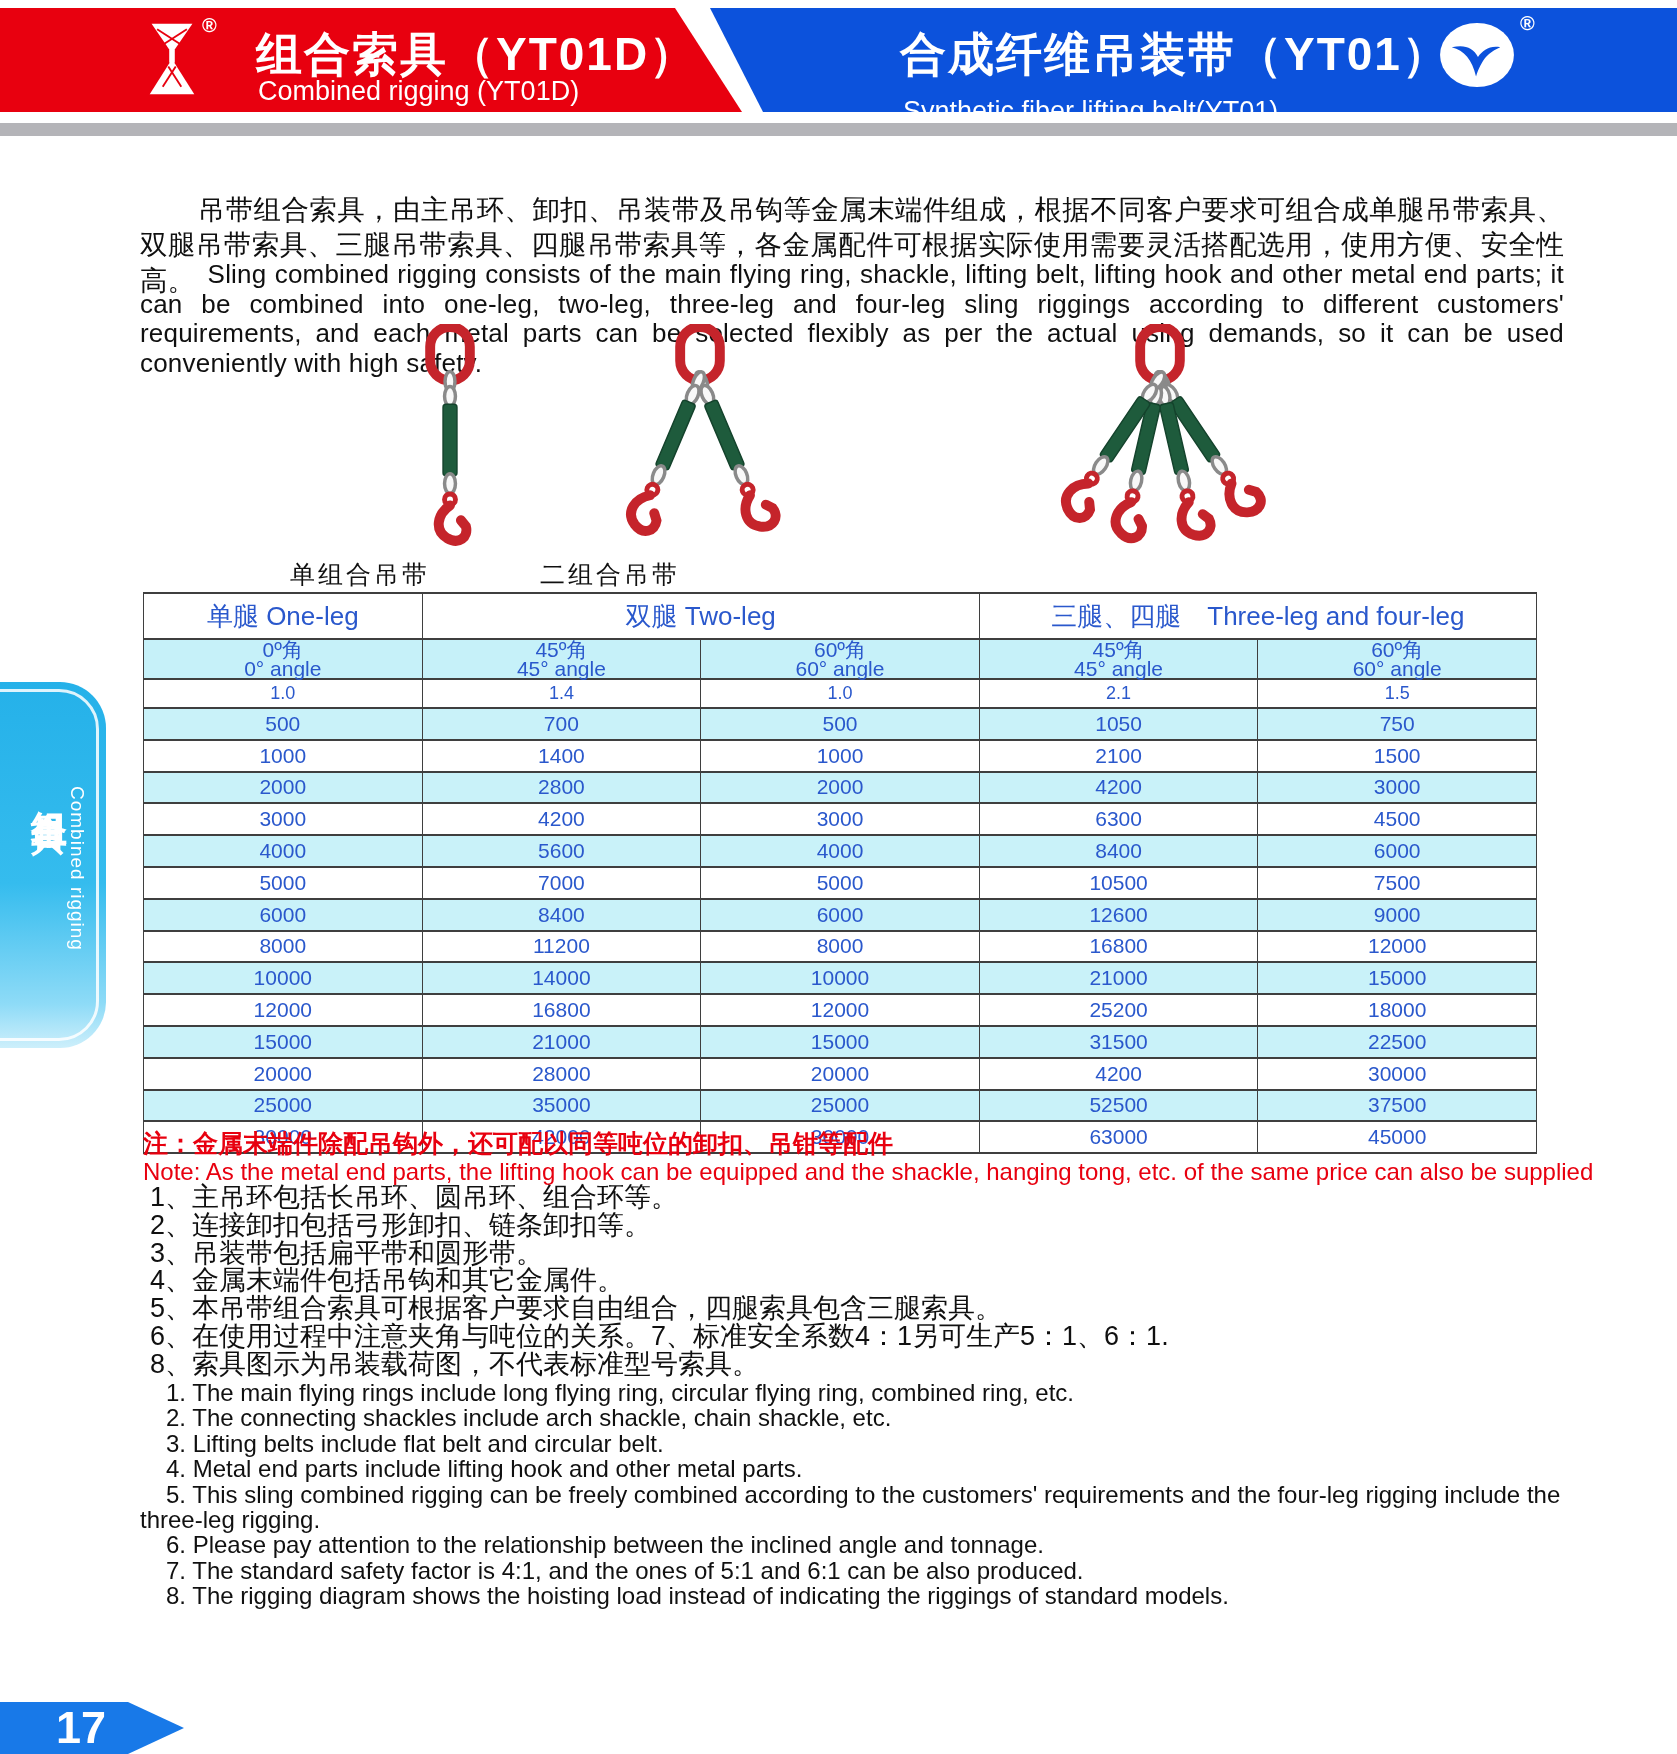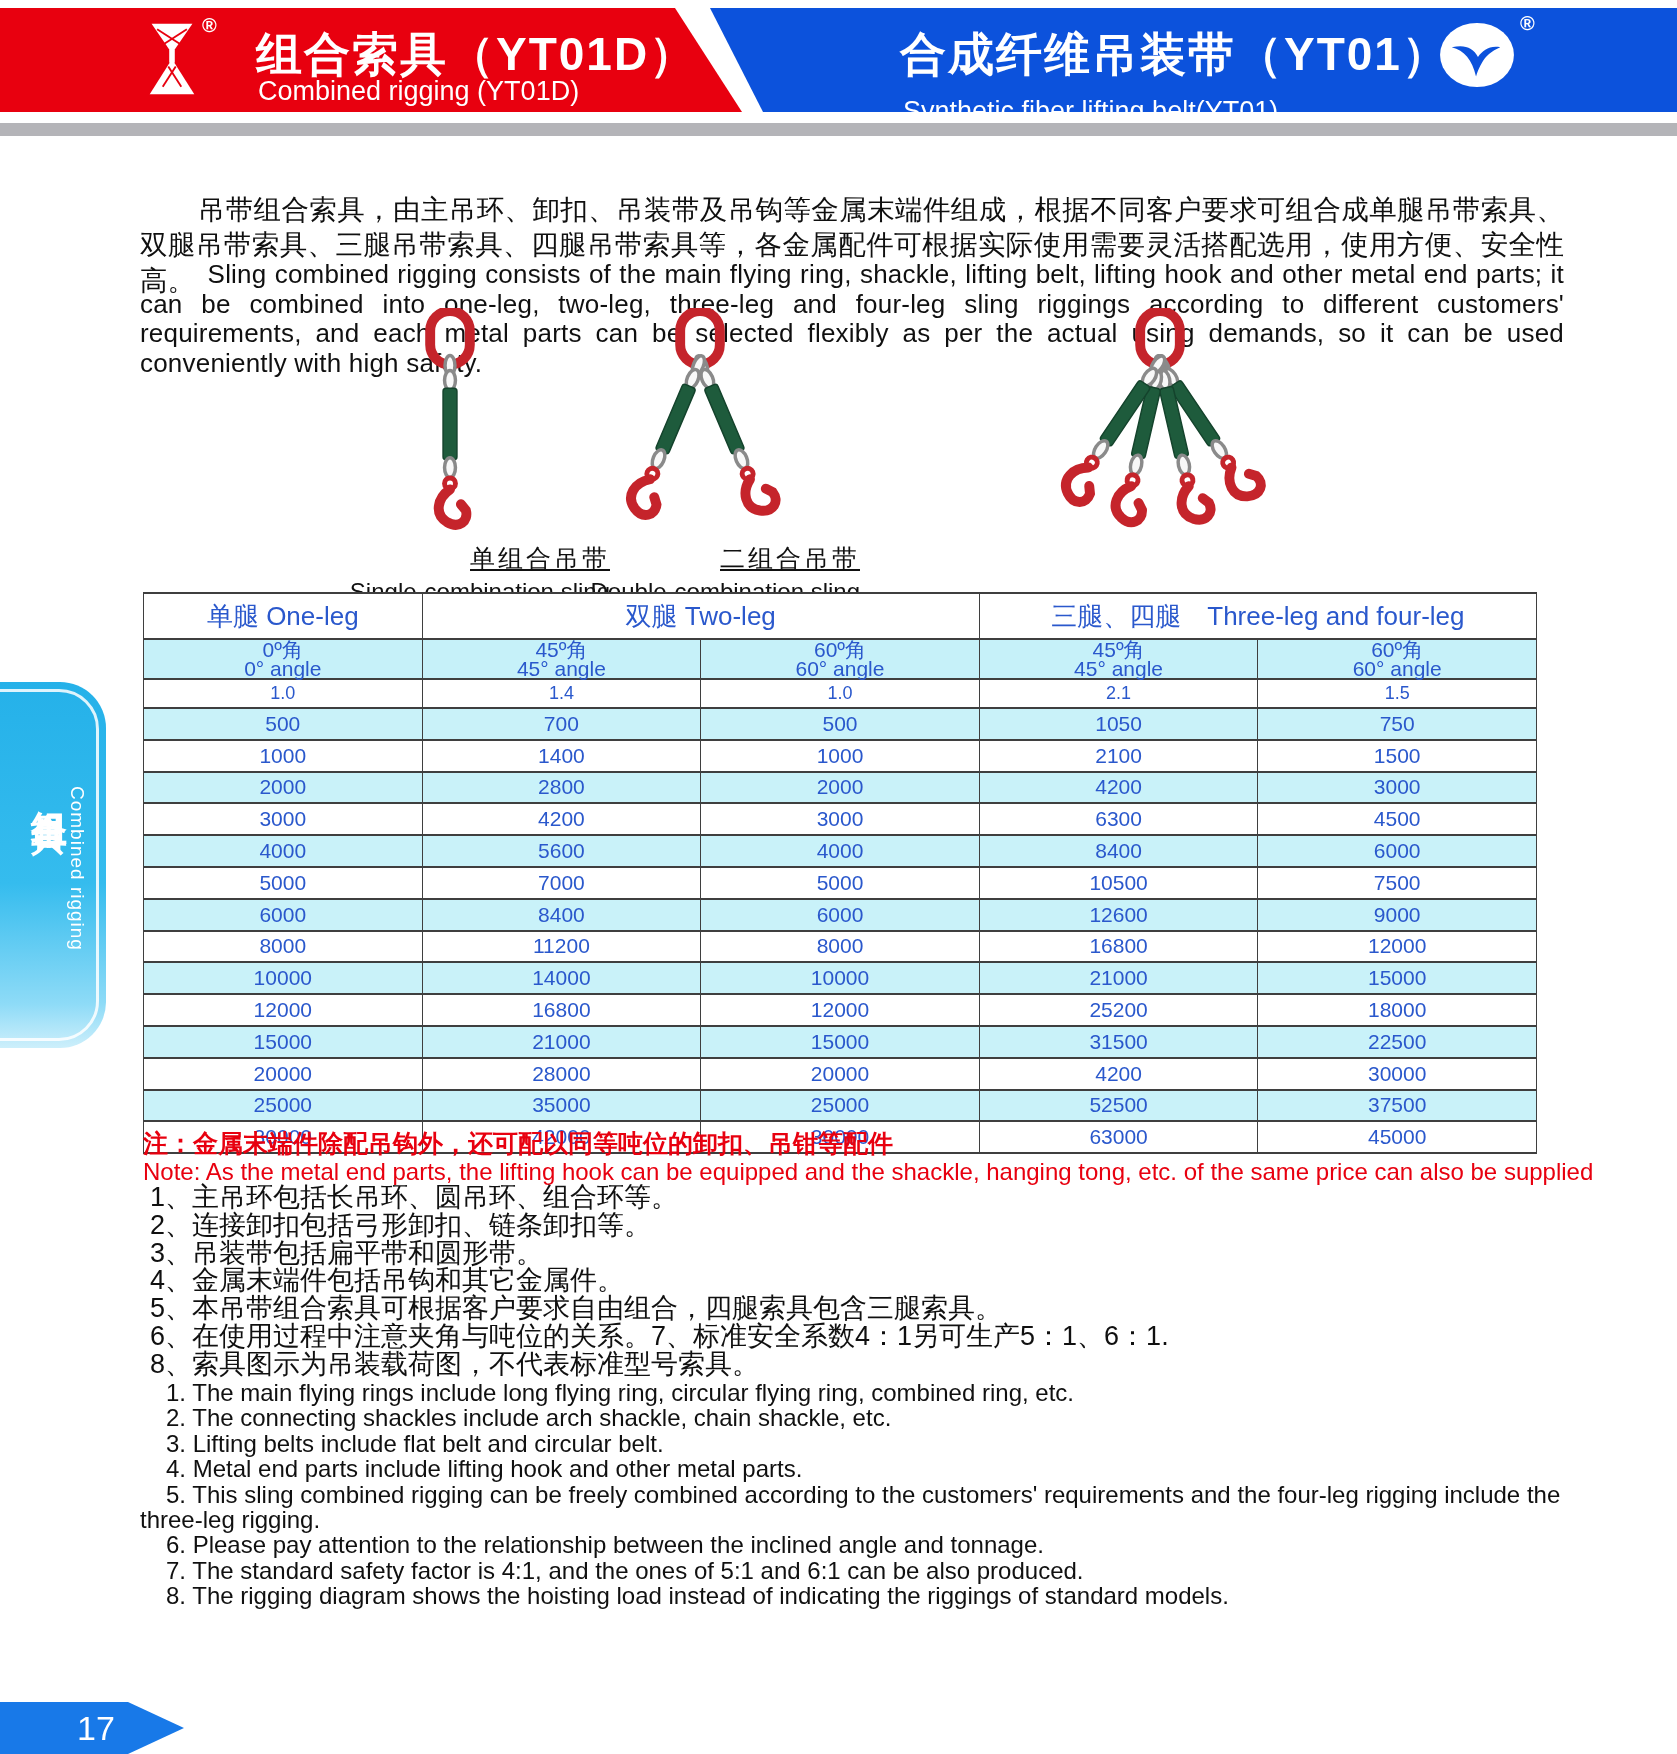--- a/index.html
+++ b/index.html
@@ -25,21 +25,21 @@
   .t-en.right{left:903px;top:76px;margin-top:20px;}
   .bird{position:absolute;left:1438px;top:20px;width:78px;height:70px;}
 
   
   .intro-zh{position:absolute;left:140px;top:164px;width:1424px;font-size:27.5px;line-height:35.5px;
             text-indent:2.1em;text-align:justify;color:#101010;}
   .intro-en{position:absolute;left:140px;top:234px;width:1424px;font-size:26px;line-height:29.5px;
             text-indent:2.6em;text-align:justify;color:#101010;letter-spacing:.2px;}
 
   
-  .sling{position:absolute;top:308px;width:320px;margin:0;text-align:right;text-decoration:underline;}
+  .sling{position:absolute;top:324px;width:320px;margin:0;text-align:left;}
   .sling svg{display:block;width:320px;height:228px;}
   .cap-zh{font-size:25px;color:#101010;margin-top:6px;letter-spacing:3px;}
   .cap-en{font-size:24px;color:#101010;margin-top:3px;}
 
   
   .spec{position:absolute;left:143px;top:592px;width:1394px;border-collapse:collapse;
         table-layout:fixed;}
   .spec th,.spec td{border:solid #3f3f3f;border-width:2px 1px;text-align:center;vertical-align:middle;
         color:#2a58cc;padding:0;}
   .spec th.g{height:44px;font-size:26px;font-weight:normal;background:#fff;}
@@ -62,21 +62,21 @@
   .side-tab::after{content:'';position:absolute;top:7px;bottom:7px;left:-10px;right:7px;
             border:3px solid rgba(255,255,255,.85);border-radius:0 40px 40px 0;pointer-events:none;}
   .side-zh{position:absolute;left:24px;top:100px;writing-mode:vertical-rl;font-size:36px;font-weight:bold;
            color:#fff;letter-spacing:3px;}
   .side-en{position:absolute;left:66px;top:104px;writing-mode:vertical-rl;font-size:19px;color:#fff;letter-spacing:1px;}
 
   
   .page-arrow{position:absolute;left:0;top:1702px;width:184px;height:52px;background:#1879e8;
               clip-path:polygon(0 0,128px 0,184px 26px,128px 100%,0 100%);}
   .page-num{position:absolute;left:56px;top:1702px;width:80px;height:52px;line-height:52px;
-            text-align:center;color:#fff;font-size:34px;font-weight:normal;}
+            text-align:left;color:#fff;font-size:45px;font-weight:bold;}
 </style>
 </head>
 <body>
 
 <div class="page">
 
   <div class="hdr">
     <div class="band-red"></div>
     <div class="band-blue"></div>
 

